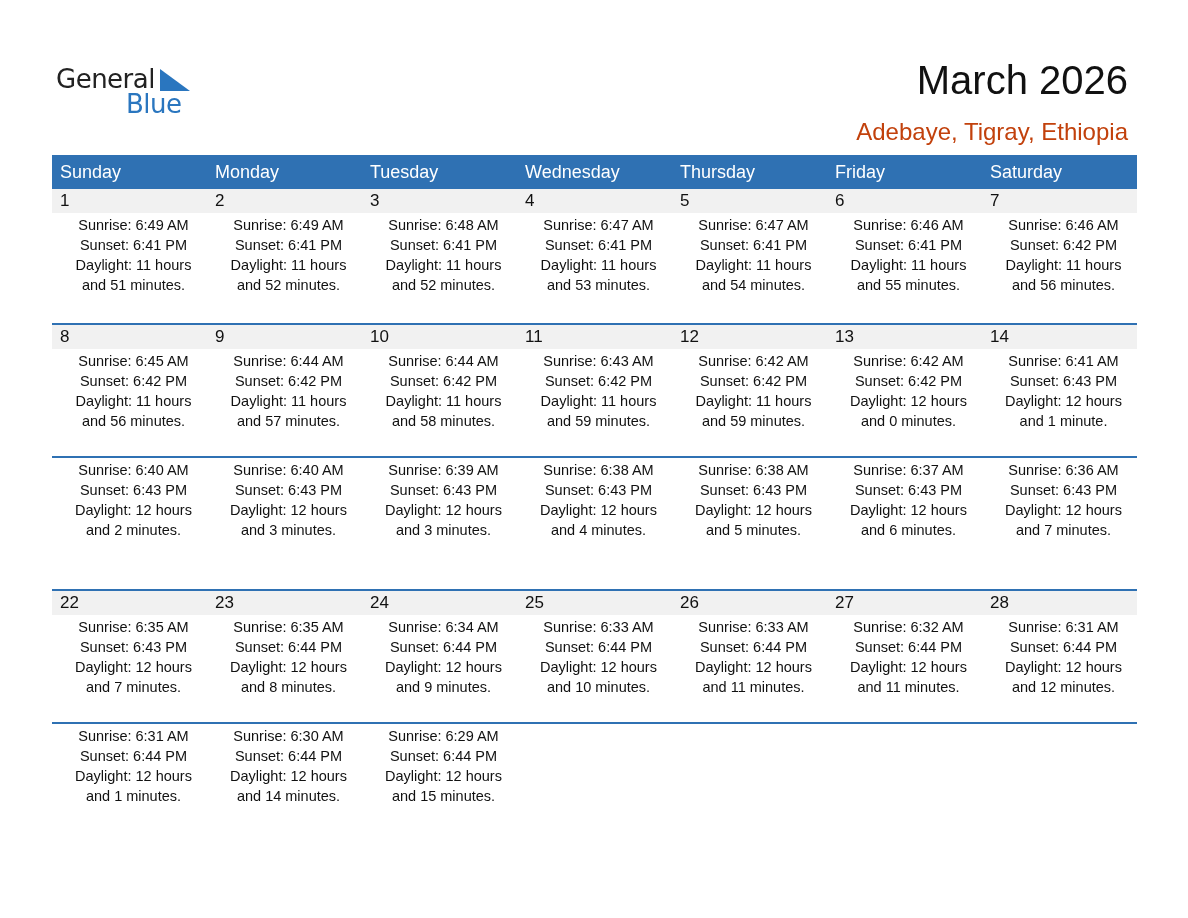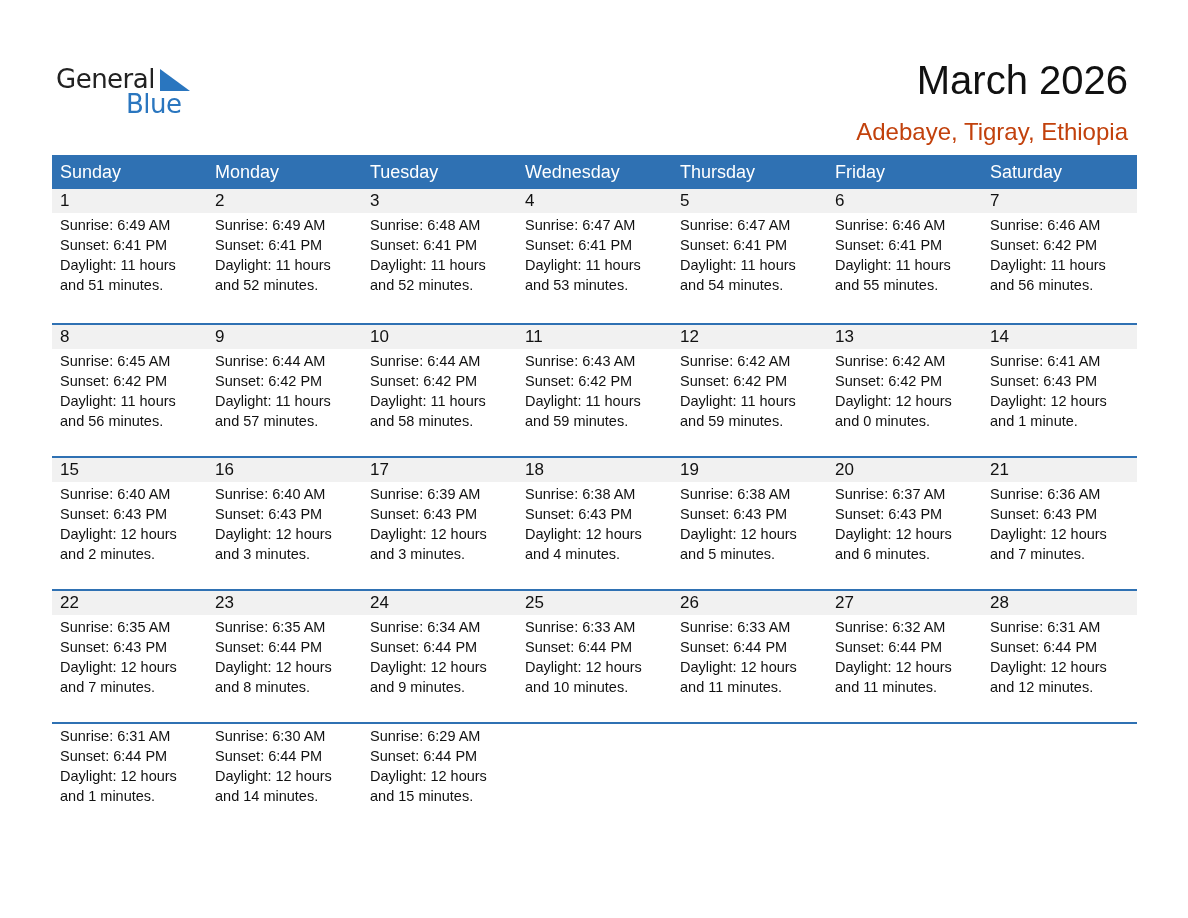--- a/index.html
+++ b/index.html
@@ -11,21 +11,21 @@
   .title { position: absolute; right: 60px; top: 58px; font-size: 40px; color: #111; }
   .subtitle { position: absolute; right: 60px; top: 118px; font-size: 24px; color: #c2410c; }
   .cal { position: absolute; left: 52px; top: 155px; width: 1085px; }
   .hdr { display: flex; height: 34px; background: #2f71b3; justify-content: space-between; }
   .hdr div { width: 155px; color: #ffffff; font-size: 18px; line-height: 34px; padding-left: 8px; box-sizing: border-box; }
   .week { border-top: 2px solid #2f71b3; height: 133px; box-sizing: border-box; }
   .week.first { border-top: none; height: 134px; }
   .daterow { display: flex; height: 24px; background: #f1f1f1; }
   .daterow div { width: 155px; font-size: 17px; line-height: 24px; padding-left: 8px; box-sizing: border-box; color: #111; }
   .inforow { display: flex; }
-  .cell { width: 155px; padding-left: 8px; box-sizing: border-box; font-size: 14.5px; line-height: 20px; color: #111; padding-top: 2px; }
+  .cell { width: 155px; padding-left: 8px; box-sizing: border-box; font-size: 14.5px; line-height: 20px; color: #111; padding-top: 2px; text-align: center; }
   .cell span { display: block; white-space: nowrap; }
 </style>
 </head>
 <body>
 
 <div class="logo">
   <span class="general">General</span>
   <span class="tri"></span>
   <span class="blue">Blue</span>
 </div>
@@ -148,29 +148,20 @@
           </div>
           <div class="cell">
             <span>Sunrise: 6:41 AM</span>
             <span>Sunset: 6:43 PM</span>
             <span>Daylight: 12 hours</span>
             <span>and 1 minute.</span>
           </div>
         </div>
       </div>
       <div class="week">
-        <div class="daterow">
-          <div>15</div>
-          <div>16</div>
-          <div>17</div>
-          <div>18</div>
-          <div>19</div>
-          <div>20</div>
-          <div>21</div>
-        </div>
         <div class="inforow">
           <div class="cell">
             <span>Sunrise: 6:40 AM</span>
             <span>Sunset: 6:43 PM</span>
             <span>Daylight: 12 hours</span>
             <span>and 2 minutes.</span>
           </div>
           <div class="cell">
             <span>Sunrise: 6:40 AM</span>
             <span>Sunset: 6:43 PM</span>

